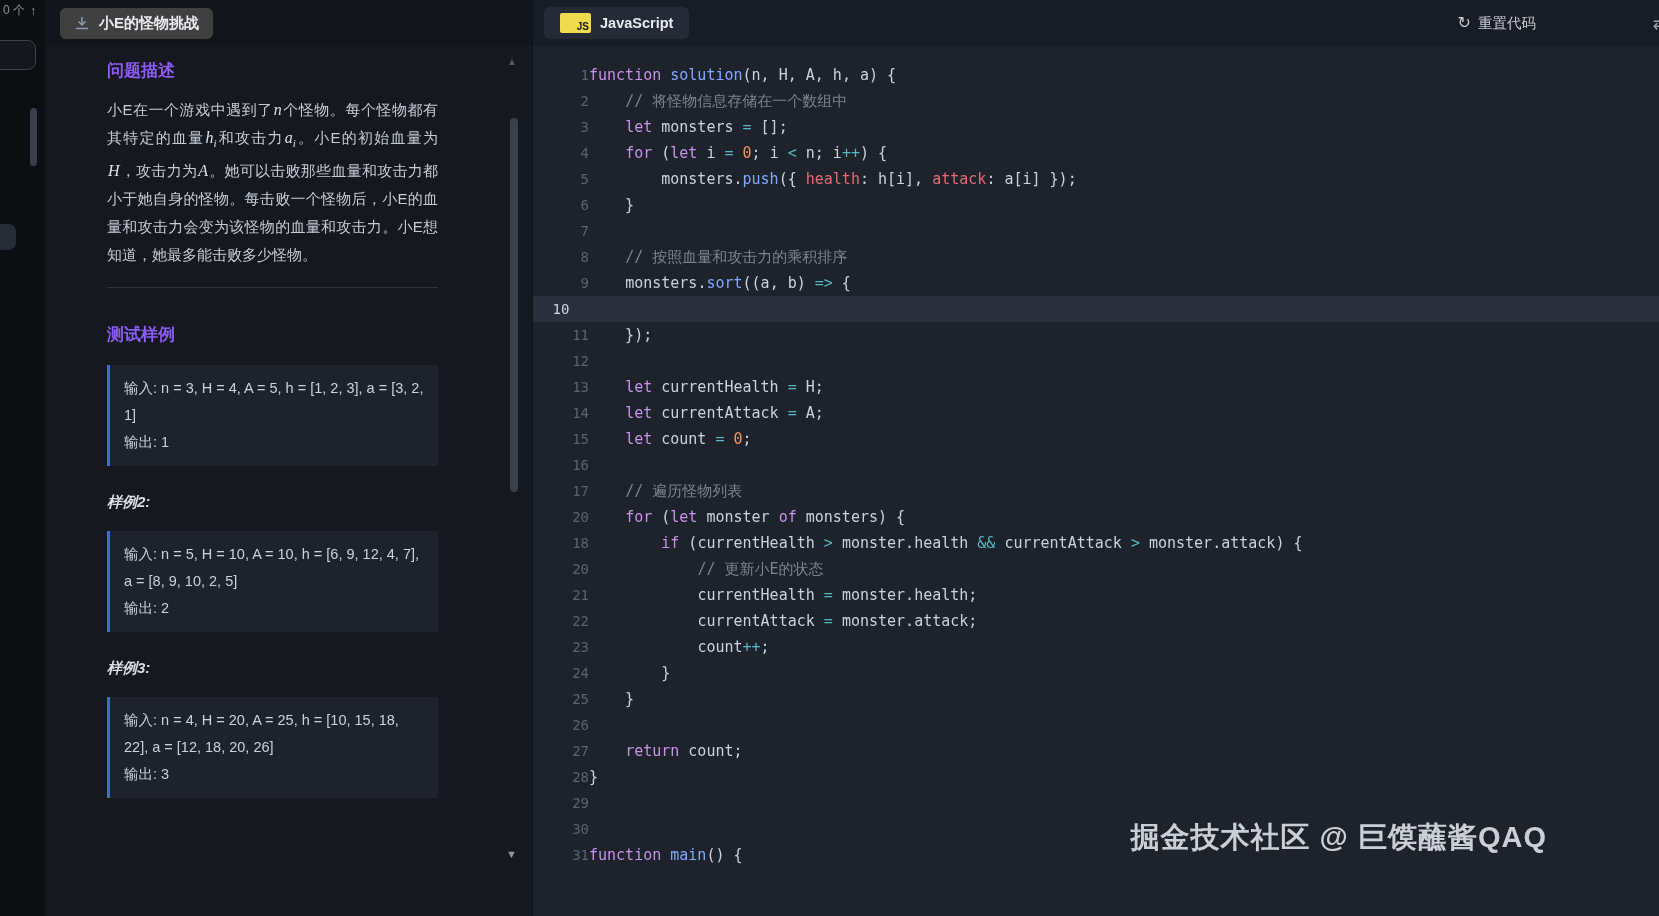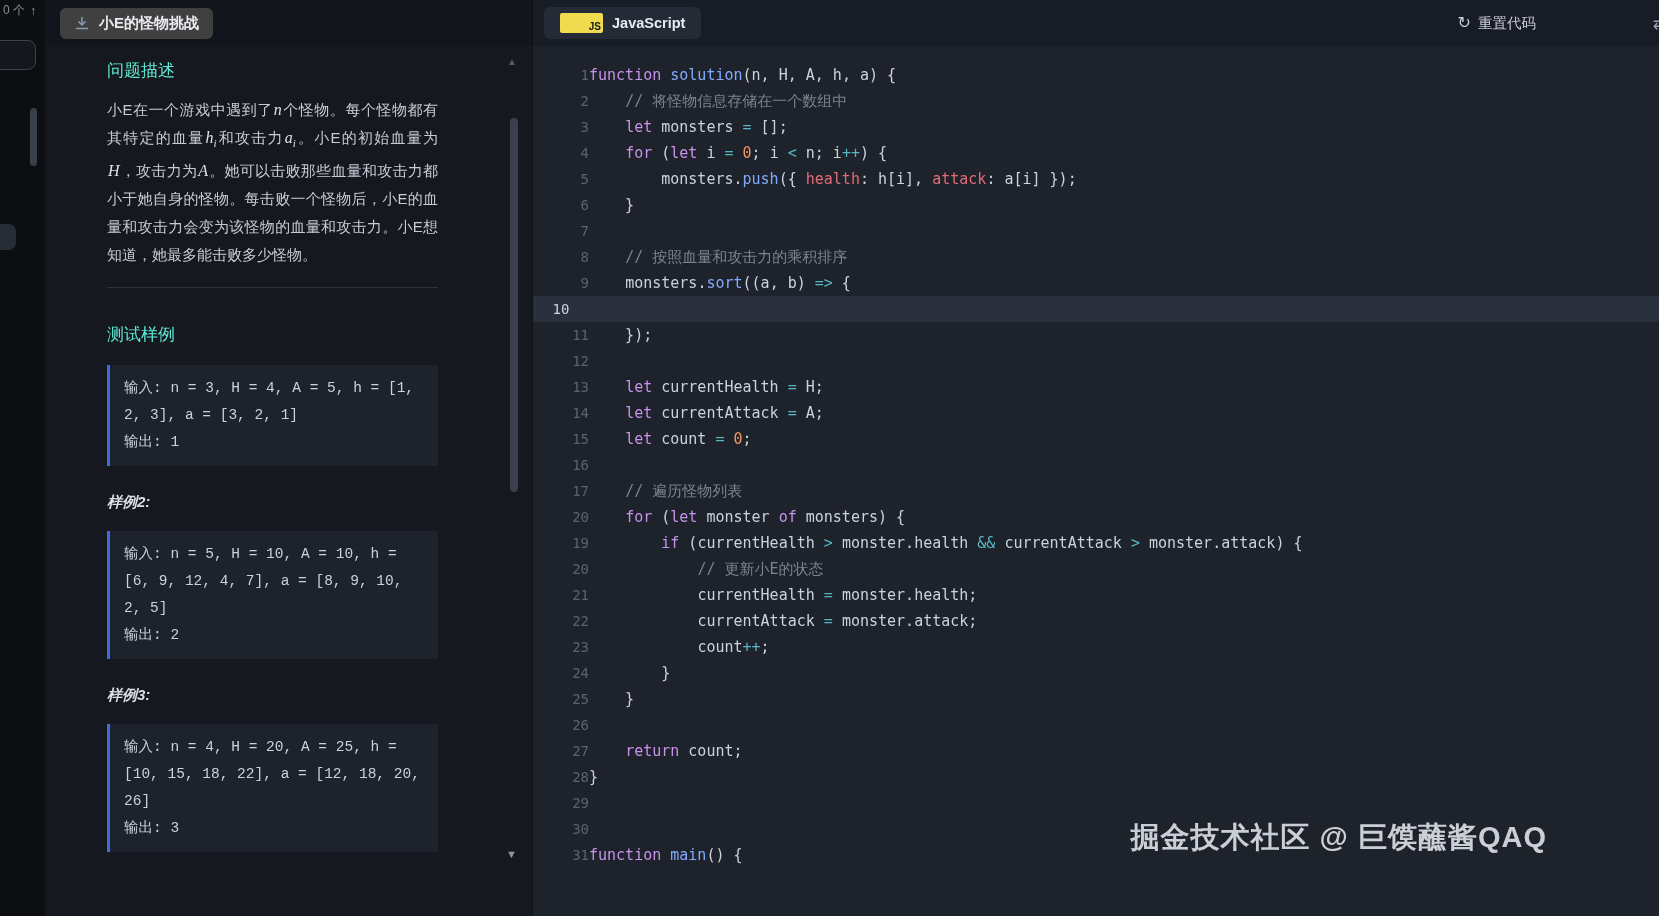--- a/index.html
+++ b/index.html
@@ -21,48 +21,48 @@
                  background:#272d36; border-radius:7px; }
 
   
   .problem-panel { width:487px; flex:none; background:#15181f; position:relative; }
   .pp-header { height:46px; background:#12151c; display:flex; align-items:center;
                padding-left:15px; }
   .title-chip { display:flex; align-items:center; gap:9px; background:#404040;
                 border-radius:6px; padding:6px 14px; }
   .title-text { color:#e9ebf0; font-weight:bold; font-size:15px; }
   .pp-body { padding:6px 0 0 62px; }
-  .section-heading { width:331px; font-size:17px; font-weight:normal; color:#5eead4;
+  .section-heading { width:331px; font-size:17px; font-weight:bold; color:#8b5cf6;
                      margin-top:8px; line-height:22px; }
   .desc { width:331px; color:#c6ccd6; font-size:15px; line-height:28px; margin-top:14px;
           text-align:justify; }
   .mv { font-family:"Liberation Serif", serif; font-style:italic; font-size:16px;
         color:#dfe3ea; padding:0 1px; }
   .mv sub { font-size:11px; font-style:italic; }
   .divider { width:331px; height:1px; background:#2c323c; margin-top:18px; }
   .samples-heading { margin-top:36px; }
   .sample-label { width:331px; font-style:italic; font-weight:bold; color:#dadde3;
                   font-size:15px; margin-top:27px; }
   .sample-block { width:331px; background:#1d222c; border-left:3px solid #3e6be0;
                   padding:10px 14px; margin-top:19px;
-                  font-family:Liberation Mono, monospace; font-size:14.5px;
+                  font-family:Liberation Sans, sans-serif; font-size:14.5px;
                   line-height:27px; color:#ccd1da; word-break:break-word; }
   .pp-scroll-up   { position:absolute; top:56px;  right:15px; color:#525a66; font-size:10px; }
   .pp-scroll-thumb{ position:absolute; top:118px; right:14px; width:8px; height:374px;
                     background:#3a414c; border-radius:4px; }
   .pp-scroll-down { position:absolute; bottom:56px; right:15px; color:#8a93a1; font-size:11px; }
 
   
   .editor-panel { flex:1; background:#1e222b; position:relative; border-left:1px solid #0e1116;
                   display:flex; flex-direction:column; }
   .ep-header { height:46px; flex:none; background:#181c25; display:flex; align-items:center;
                padding-left:11px; position:relative; overflow:hidden; }
   .tab-chip { display:flex; align-items:center; gap:9px; background:#242a36;
               border-radius:6px; padding:6px 16px; cursor:pointer; }
-  .js-badge { width:43px; height:20px; background:#f0db4f; color:#15171c; font-weight:bold;
+  .js-badge { width:31px; height:20px; background:#f0db4f; color:#15171c; font-weight:bold;
               font-size:10px; display:flex; align-items:flex-end; justify-content:flex-end;
               padding:1px 2px; border-radius:2px; }
   .tab-label { color:#e9ebf0; font-weight:bold; font-size:14.5px; }
   .reset-btn { position:absolute; right:123px; top:0; height:46px; display:flex; gap:7px;
                align-items:center; color:#c9ced6; font-size:14.5px; cursor:pointer; }
   .refresh-glyph { font-size:16px; line-height:1; color:#c9ced6; font-family:"DejaVu Sans", sans-serif; }
   .corner-icon { position:absolute; right:-8px; top:13px; color:#98a0ac; font-size:17px;
                  font-family:"DejaVu Sans", sans-serif; }
 
   .code-area { padding-top:16px; flex:1; overflow:hidden; }
@@ -232,21 +232,21 @@
           </div>
           <div class="code-row">
             <span class="ln">17</span>
             <span class="cl">    <span class="tk-com">// 遍历怪物列表</span></span>
           </div>
           <div class="code-row">
             <span class="ln">20</span>
             <span class="cl">    <span class="tk-kw">for</span> (<span class="tk-kw">let</span> <span class="tk-id">monster</span> <span class="tk-kw">of</span> <span class="tk-id">monsters</span>) {</span>
           </div>
           <div class="code-row">
-            <span class="ln">19</span>
+            <span class="ln">18</span>
             <span class="cl">        <span class="tk-kw">if</span> (<span class="tk-id">currentHealth</span> <span class="tk-op">&gt;</span> <span class="tk-id">monster</span>.<span class="tk-id">health</span> <span class="tk-op">&amp;&amp;</span> <span class="tk-id">currentAttack</span> <span class="tk-op">&gt;</span> <span class="tk-id">monster</span>.<span class="tk-id">attack</span>) {</span>
           </div>
           <div class="code-row">
             <span class="ln">20</span>
             <span class="cl">            <span class="tk-com">// 更新小E的状态</span></span>
           </div>
           <div class="code-row">
             <span class="ln">21</span>
             <span class="cl">            <span class="tk-id">currentHealth</span> <span class="tk-op">=</span> <span class="tk-id">monster</span>.<span class="tk-id">health</span>;</span>
           </div>

